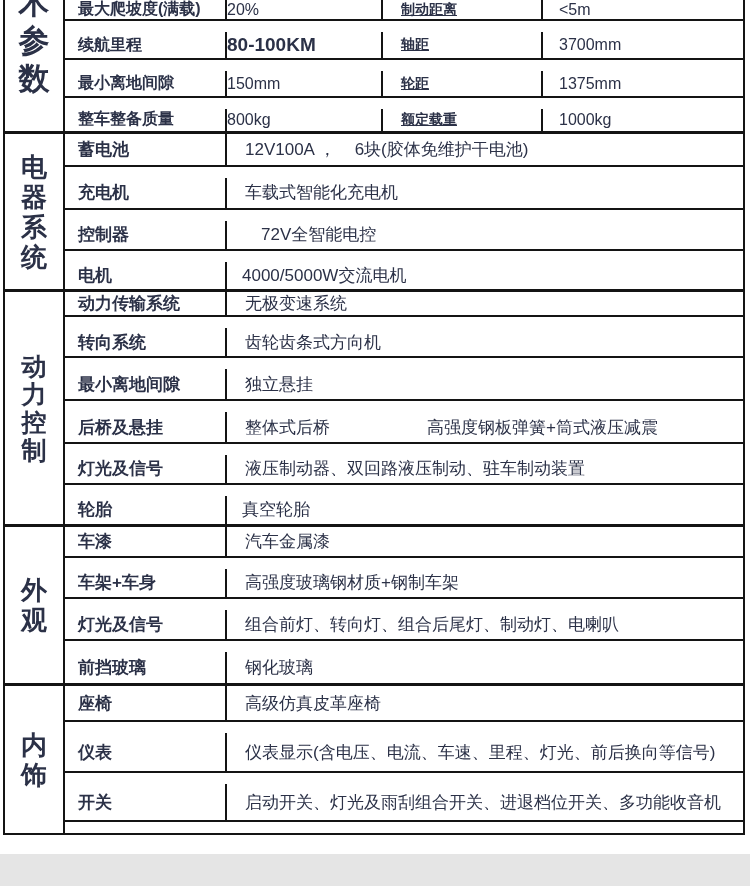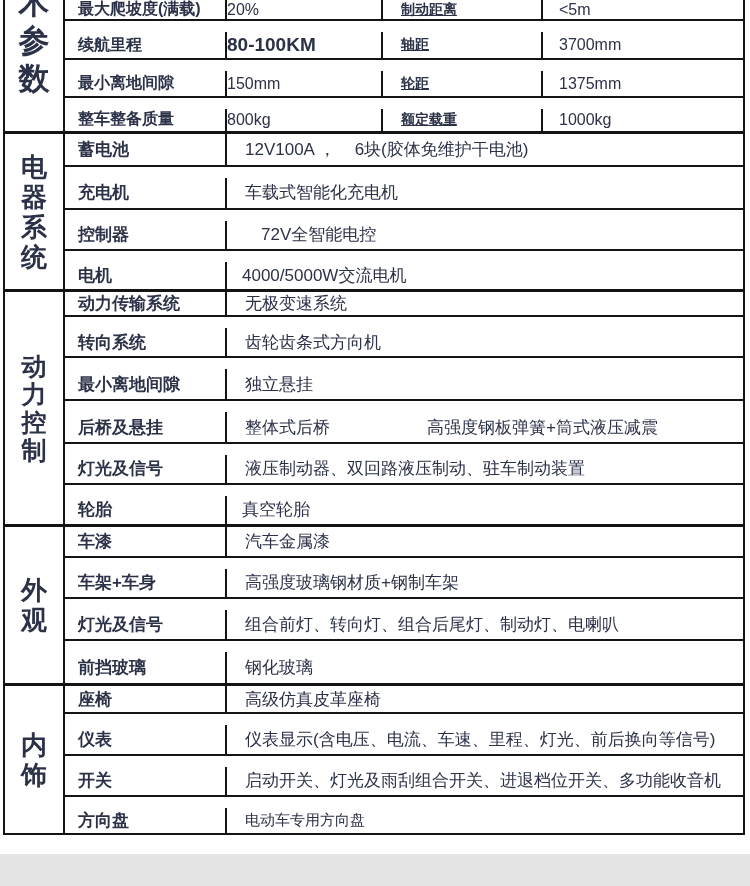--- a/index.html
+++ b/index.html
@@ -196,23 +196,19 @@
           <div class="cell val">高级仿真皮革座椅</div>
         </div>
         <div class="row" style="height:40px">
           <div class="cell attr">仪表</div>
           <div class="cell val">仪表显示(含电压、电流、车速、里程、灯光、前后换向等信号)</div>
         </div>
         <div class="row" style="height:38px">
           <div class="cell attr">开关</div>
           <div class="cell val">启动开关、灯光及雨刮组合开关、进退档位开关、多功能收音机</div>
         </div>
-        <div class="row lastrow" style="height:33px">
-          <div class="cell attr">方向盘</div>
-          <div class="cell val small">电动车专用方向盘</div>
-        </div>
       </div>
     </div>
 
   </div>
 
   <div class="footer-band"></div>
 </div>
 
 </body></html>

